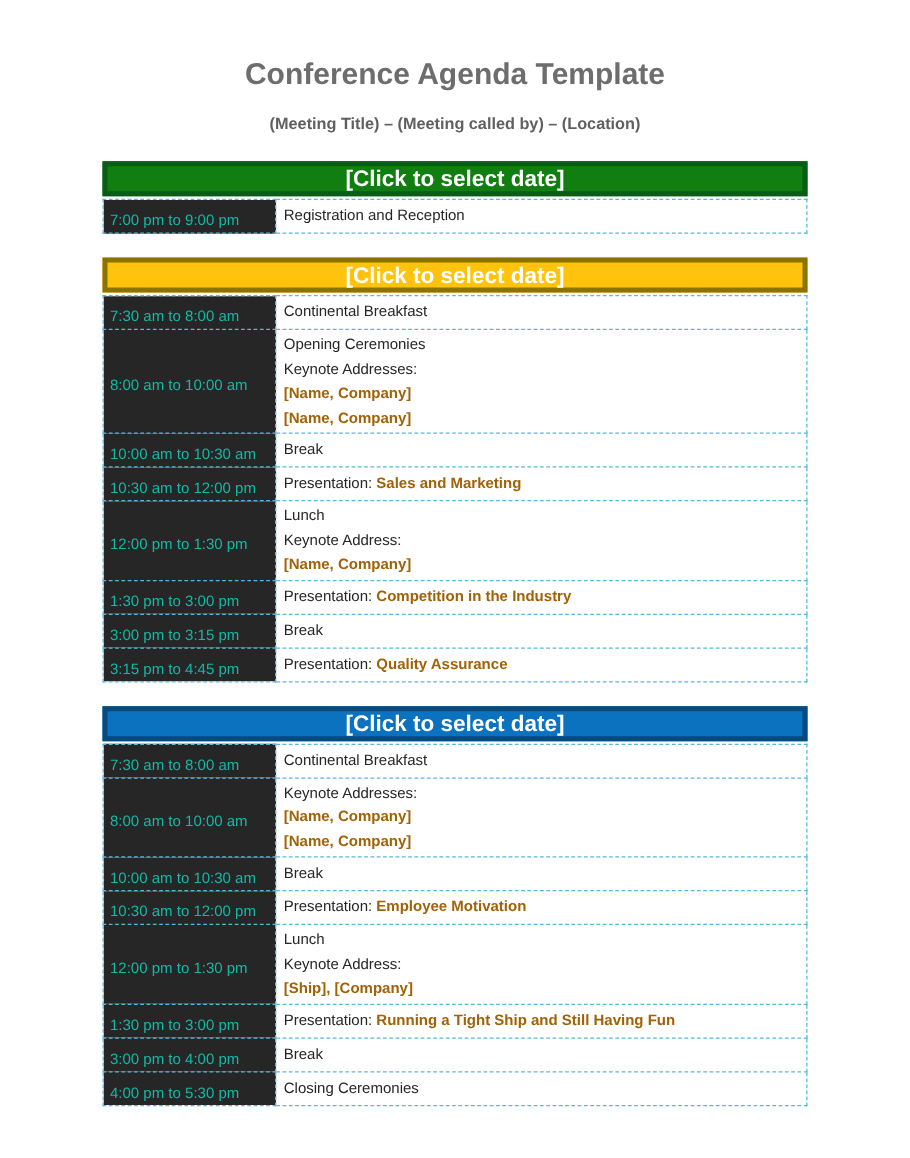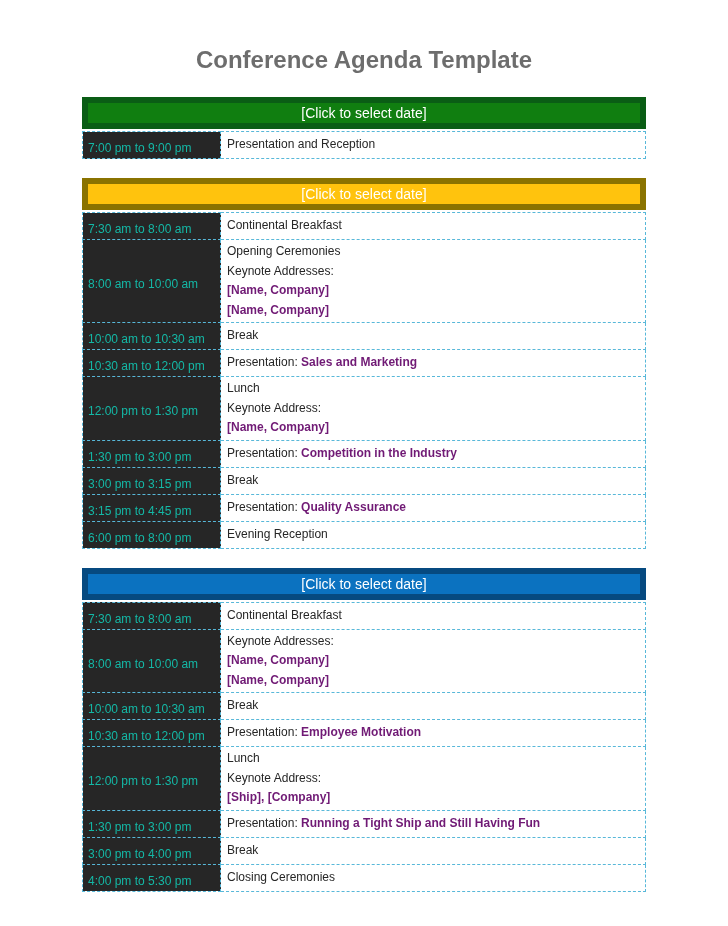--- a/index.html
+++ b/index.html
@@ -33,25 +33,25 @@
   .sections {
     margin: 23px 82px 0 82px;
     width: 564px;
   }
   .agenda-section {
     margin-bottom: 19px;
   }
   .section-header {
     height: 20px;
     line-height: 20px;
-    border: 6px solid #c4b5fd;
+    border: 4px solid #c4b5fd;
     text-align: center;
     color: #ffffff;
-    font-size: 14px;
-    font-weight: normal;
+    font-size: 18px;
+    font-weight: bold;
     margin-bottom: 2px;
     cursor: pointer;
   }
   table.agenda-table {
     border-collapse: collapse;
     width: 100%;
     table-layout: fixed;
   }
   td {
     border: 1px dashed #58b8d9;
@@ -68,37 +68,38 @@
   td.content-cell {
     padding: 2px 6px;
     color: #262626;
     background: #ffffff;
   }
   .cell-line {
     line-height: 19.5px;
     white-space: nowrap;
   }
   .cell-line strong {
-    color: #701a75;
+    color: #a16207;
   }
 </style>
 </head>
 <body>
 
 <div class="page">
   <h1 class="page-title">Conference Agenda Template</h1>
+  <h2 class="page-subtitle">(Meeting Title) – (Meeting called by) – (Location)</h2>
   <div class="sections">
       <section class="agenda-section">
         <div class="section-header" style="background-color: rgb(16, 126, 16); border-color: rgb(10, 93, 21);">[Click to select date]</div>
         <table class="agenda-table">
           <tbody>
             <tr>
               <td class="time-cell">7:00 pm to 9:00 pm</td>
               <td class="content-cell">
-                <div class="cell-line"><span>Presentation and Reception</span></div>
+                <div class="cell-line"><span>Registration and Reception</span></div>
               </td>
             </tr>
           </tbody>
         </table>
       </section>
       <section class="agenda-section">
         <div class="section-header" style="background-color: rgb(255, 195, 13); border-color: rgb(138, 115, 0);">[Click to select date]</div>
         <table class="agenda-table">
           <tbody>
             <tr>
@@ -147,26 +148,20 @@
               <td class="content-cell">
                 <div class="cell-line"><span>Break</span></div>
               </td>
             </tr>
             <tr>
               <td class="time-cell">3:15 pm to 4:45 pm</td>
               <td class="content-cell">
                 <div class="cell-line"><span>Presentation: </span><strong>Quality Assurance</strong></div>
               </td>
             </tr>
-            <tr>
-              <td class="time-cell">6:00 pm to 8:00 pm</td>
-              <td class="content-cell">
-                <div class="cell-line"><span>Evening Reception</span></div>
-              </td>
-            </tr>
           </tbody>
         </table>
       </section>
       <section class="agenda-section">
         <div class="section-header" style="background-color: rgb(11, 114, 192); border-color: rgb(6, 74, 128);">[Click to select date]</div>
         <table class="agenda-table">
           <tbody>
             <tr>
               <td class="time-cell">7:30 am to 8:00 am</td>
               <td class="content-cell">

